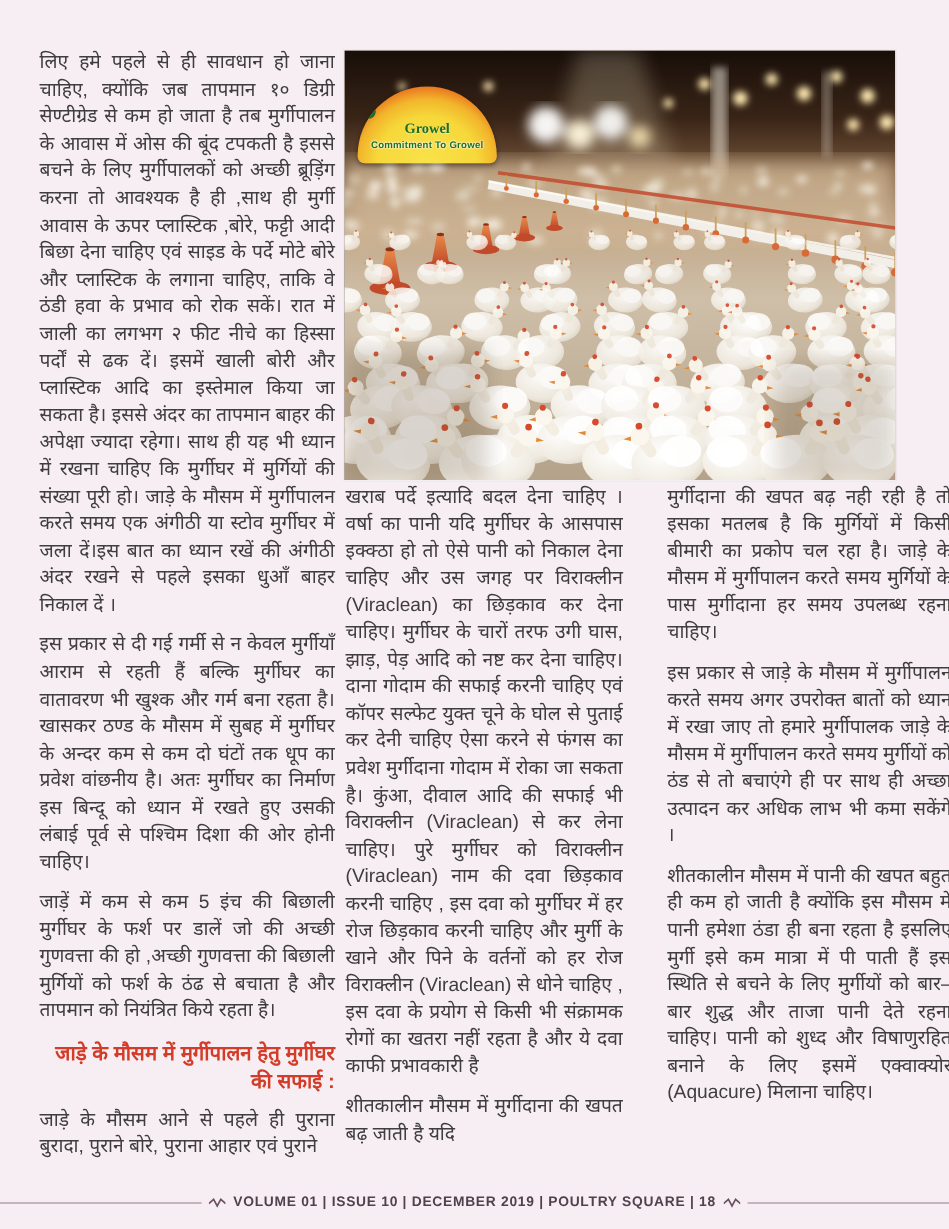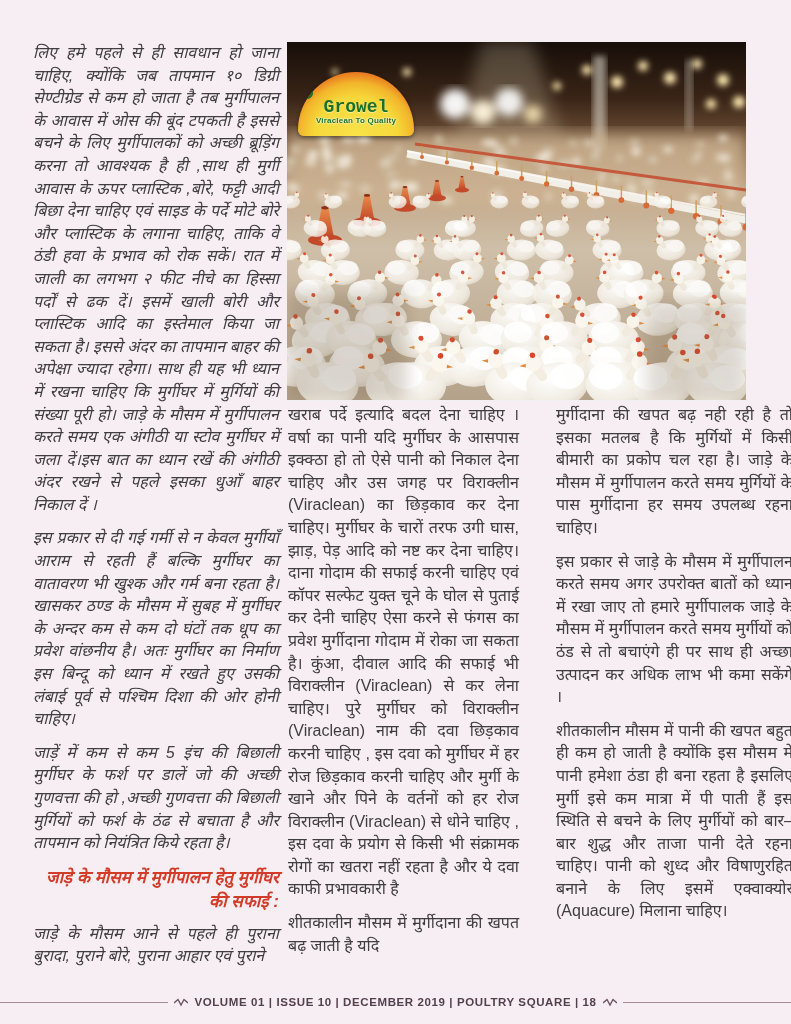--- a/index.html
+++ b/index.html
@@ -7,21 +7,21 @@
     width:791px;height:1024px;position:relative;overflow:hidden;
     background:#f7eef3;
     font-family:"Liberation Sans","DejaVu Sans",sans-serif;
     color:#3f3d3e;
   }
   .col{
     position:absolute;top:42px;
     font-size:16px;line-height:22.6px;text-align:justify;
   }
   .col p{margin:0 0 11px 0;}
-  #col1{left:33px;width:246px;font-style:italic;}
+  #col1{left:33px;width:246px;}
   #col2{left:288px;width:231px;top:404px;}
   #col3{left:528px;width:237px;top:404px;margin-left:28px;}
   .red-heading{
     color:#d23c28;font-weight:bold;font-size:17px;line-height:24px;
     margin:4px 0 9px 0;text-align:right;
   }
   
   #photo{
     position:absolute;left:287px;top:42px;width:459px;height:358px;
     outline:1px solid rgba(255,255,255,.75);
@@ -33,22 +33,22 @@
   #growel-logo{
     position:absolute;left:11px;top:30px;width:116px;height:64px;
     border-radius:60px 60px 6px 6px;
     background:radial-gradient(ellipse 95% 160% at 50% 100%,
       #f9e24a 0%,#f6d83a 38%,#f2b52b 52%,#e8731f 63%,#d1202a 74%,#9c1216 96%);
     box-shadow:0 2px 4px rgba(0,0,0,.45);
     text-align:center;overflow:hidden;
   }
   #growel-swirl{margin-top:9px;}
   #growel-name{
-    font-family:Liberation Mono, monospace;
-    font-weight:bold;font-size:18px;color:#1c6f28;line-height:16px;
+    font-family:Liberation Serif, serif;
+    font-weight:bold;font-size:12px;color:#1c6f28;line-height:16px;
     text-shadow:0 1px 0 rgba(255,255,255,.5);
   }
   #growel-tagline{
     font-size:8px;font-weight:bold;color:#1c6f28;letter-spacing:.2px;
     line-height:10px;margin-top:1px;
     text-shadow:0 0 2px #ffffff,0 0 2px #ffffff;
   }
   
   #footer{
     position:absolute;left:0;right:0;top:993px;height:18px;
@@ -990,21 +990,21 @@
     <rect x="0" y="250" width="120" height="108" fill="#6d5a43" opacity="0.25" filter="url(#blur8)"></rect>
     <rect x="360" y="260" width="99" height="98" fill="#6d5a43" opacity="0.22" filter="url(#blur8)"></rect>
   </svg>
 
   <div id="growel-logo">
     <svg id="growel-swirl" width="20" height="18" viewBox="0 0 20 18">
       <path d="M10 1 C4 3 4 9 10 9 C15 9 15 15 9 17" fill="none" stroke="#1c6f28" stroke-width="3" stroke-linecap="round"></path>
       <path d="M10 1 C16 3 16 9 10 9" fill="none" stroke="#c32026" stroke-width="2" stroke-linecap="round"></path>
     </svg>
     <div id="growel-name">Growel</div>
-    <div id="growel-tagline">Viraclean To Quality</div>
+    <div id="growel-tagline">Commitment To Growel</div>
   </div>
 </div>
 
 <div id="col1" class="col">
   <p>लिए हमे पहले से ही सावधान हो जाना चाहिए, क्योंकि जब तापमान १० डिग्री सेण्टीग्रेड से कम हो जाता है तब मुर्गीपालन के आवास में ओस की बूंद टपकती है इससे बचने के लिए मुर्गीपालकों को अच्छी ब्रूड़िंग करना तो आवश्यक है ही ,साथ ही मुर्गी आवास के ऊपर प्लास्टिक ,बोरे, फट्टी आदी बिछा देना चाहिए एवं साइड के पर्दे मोटे बोरे और प्लास्टिक के लगाना चाहिए, ताकि वे ठंडी हवा के प्रभाव को रोक सकें। रात में जाली का लगभग २ फीट नीचे का हिस्सा पर्दों से ढक दें। इसमें खाली बोरी और प्लास्टिक आदि का इस्तेमाल किया जा सकता है। इससे अंदर का तापमान बाहर की अपेक्षा ज्यादा रहेगा। साथ ही यह भी ध्यान में रखना चाहिए कि मुर्गीघर में मुर्गियों की संख्या पूरी हो। जाड़े के मौसम में मुर्गीपालन करते समय एक अंगीठी या स्टोव मुर्गीघर में जला दें।इस बात का ध्यान रखें की अंगीठी अंदर रखने से पहले इसका धुऑं बाहर निकाल दें ।</p>
   <p>इस प्रकार से दी गई गर्मी से न केवल मुर्गीयाँ आराम से रहती हैं बल्कि मुर्गीघर का वातावरण भी खुश्क और गर्म बना रहता है। खासकर ठण्ड के मौसम में सुबह में मुर्गीघर के अन्दर कम से कम दो घंटों तक धूप का प्रवेश वांछनीय है। अतः मुर्गीघर का निर्माण इस बिन्दू को ध्यान में रखते हुए उसकी लंबाई पूर्व से पश्चिम दिशा की ओर होनी चाहिए।</p>
   <p>जाड़ें में कम से कम 5 इंच की बिछाली मुर्गीघर के फर्श पर डालें जो की अच्छी गुणवत्ता की हो ,अच्छी गुणवत्ता की बिछाली मुर्गियों को फर्श के ठंढ से बचाता है और तापमान को नियंत्रित किये रहता है।</p>
   <div class="red-heading">जाड़े के मौसम में मुर्गीपालन हेतु मुर्गीघर की सफाई :</div>
   <p>जाड़े के मौसम आने से पहले ही पुराना बुरादा, पुराने बोरे, पुराना आहार एवं पुराने</p>
 </div>

